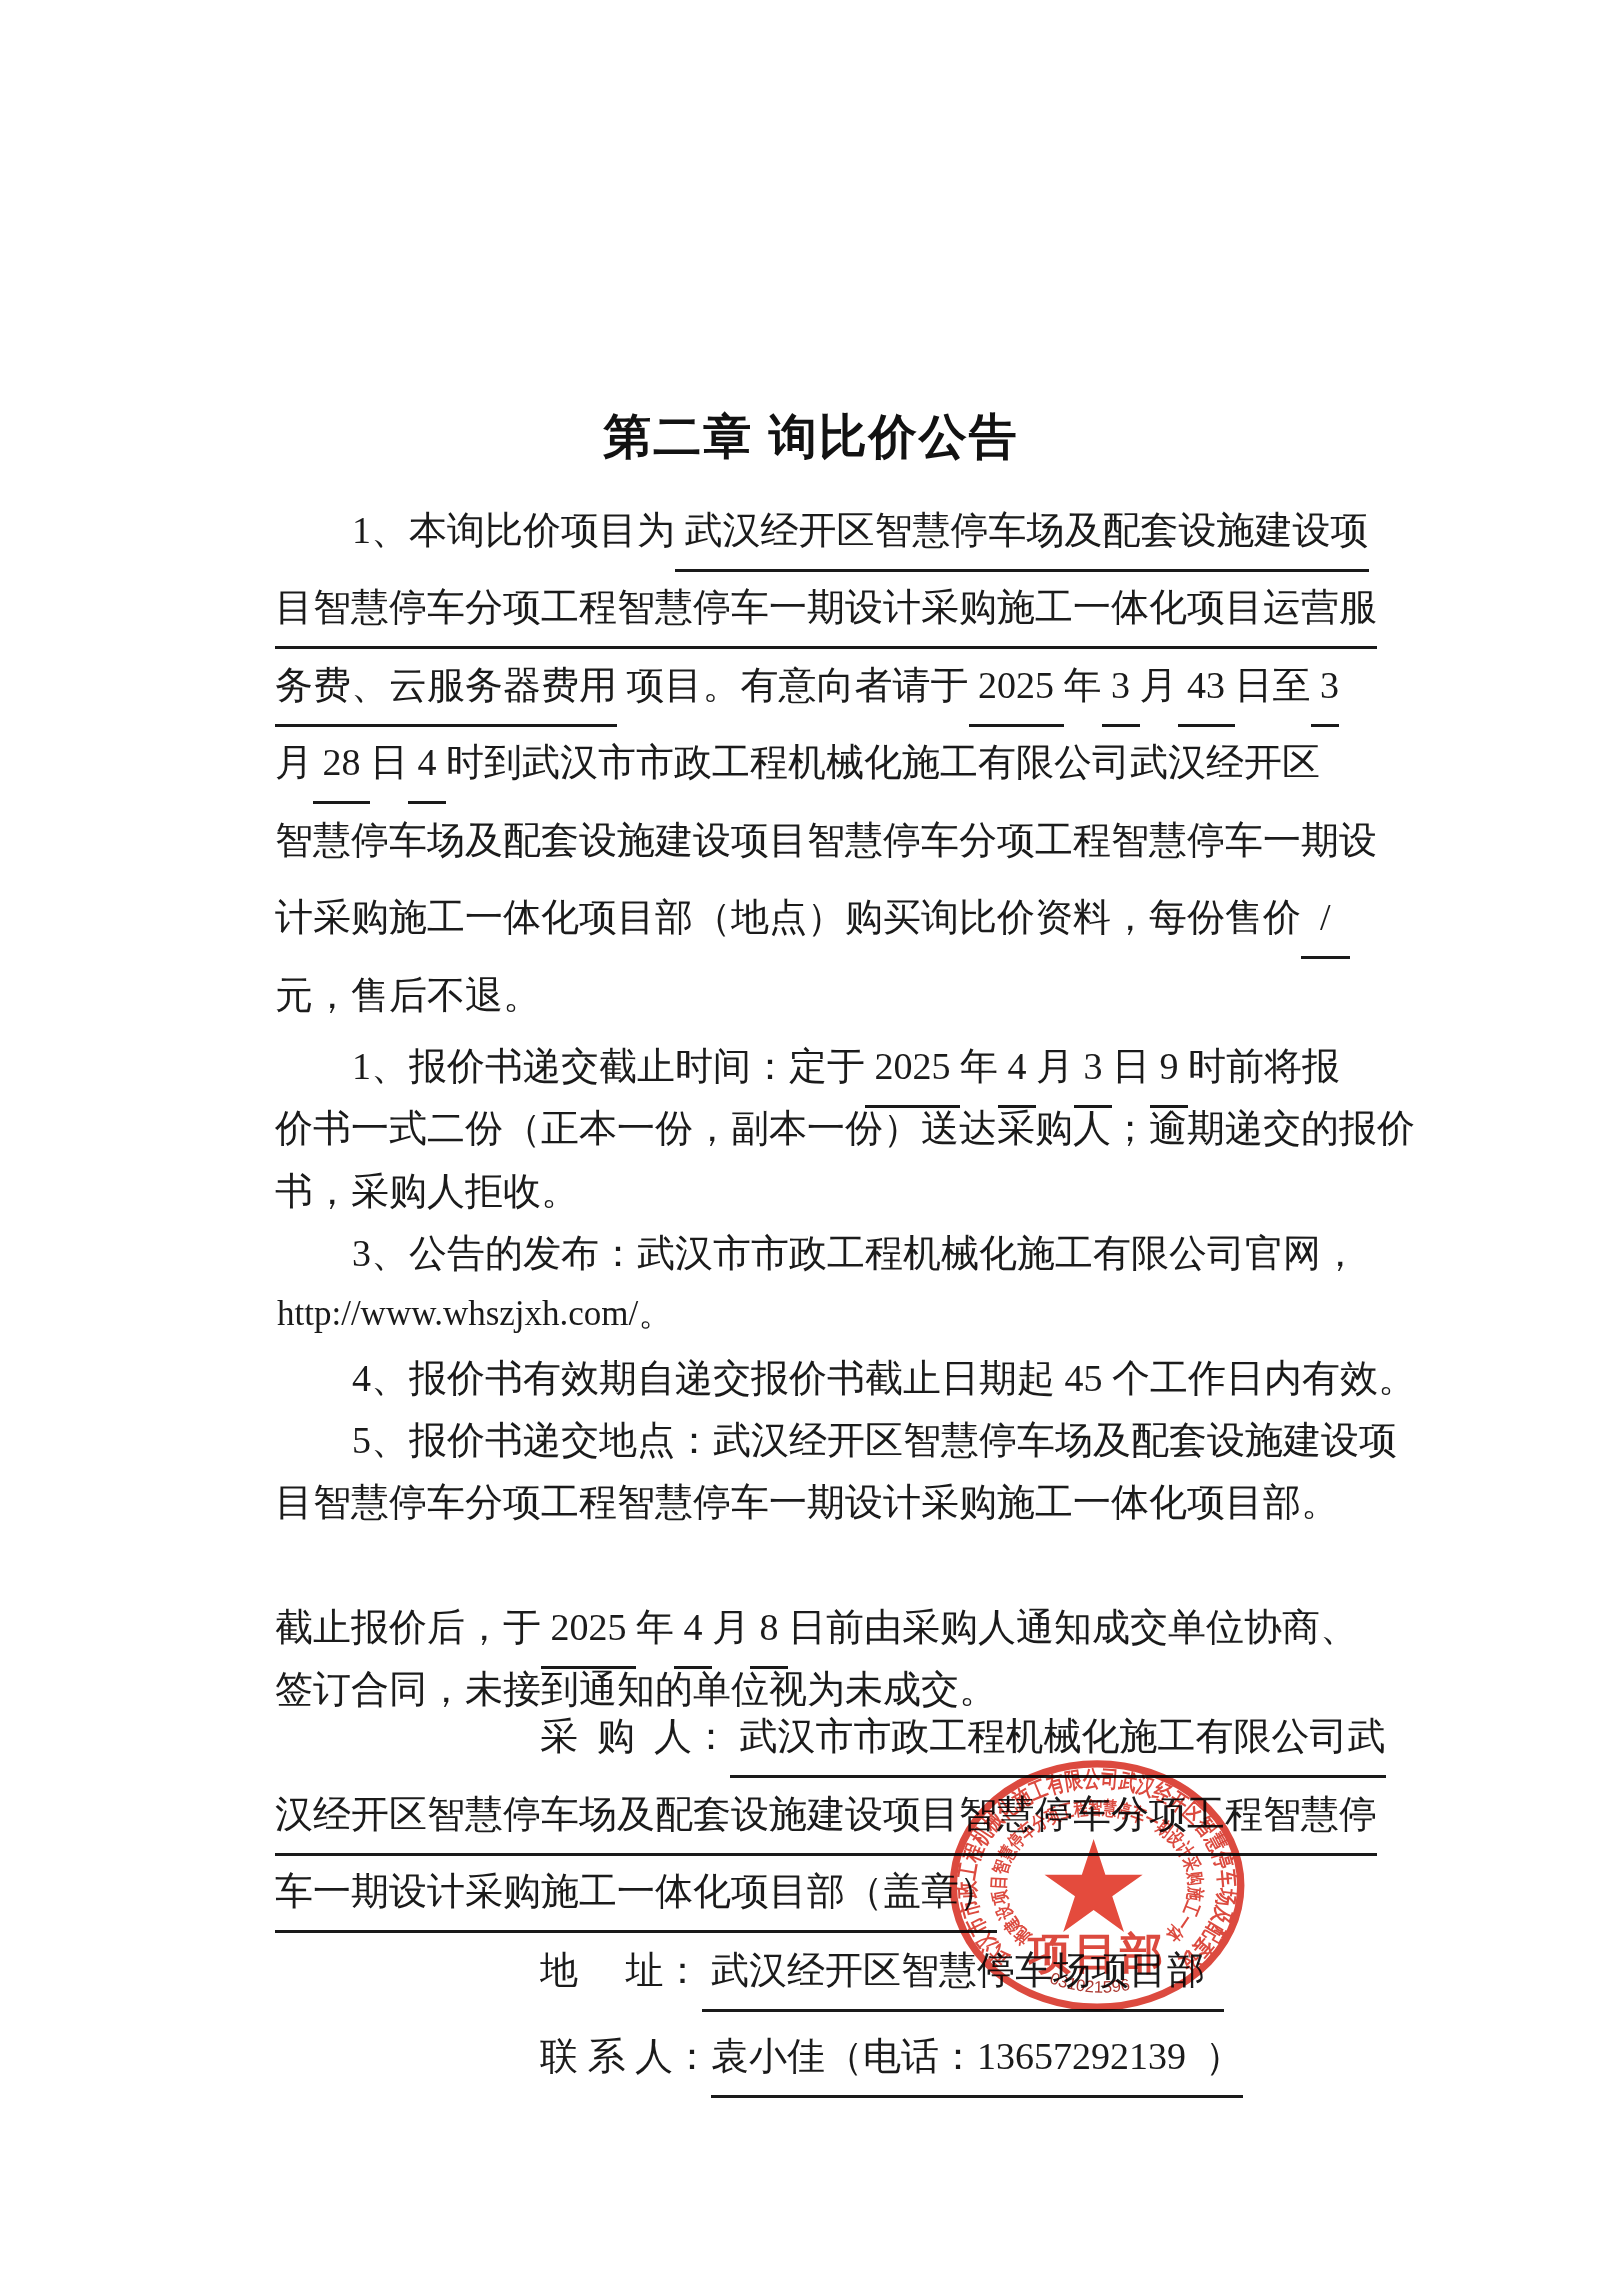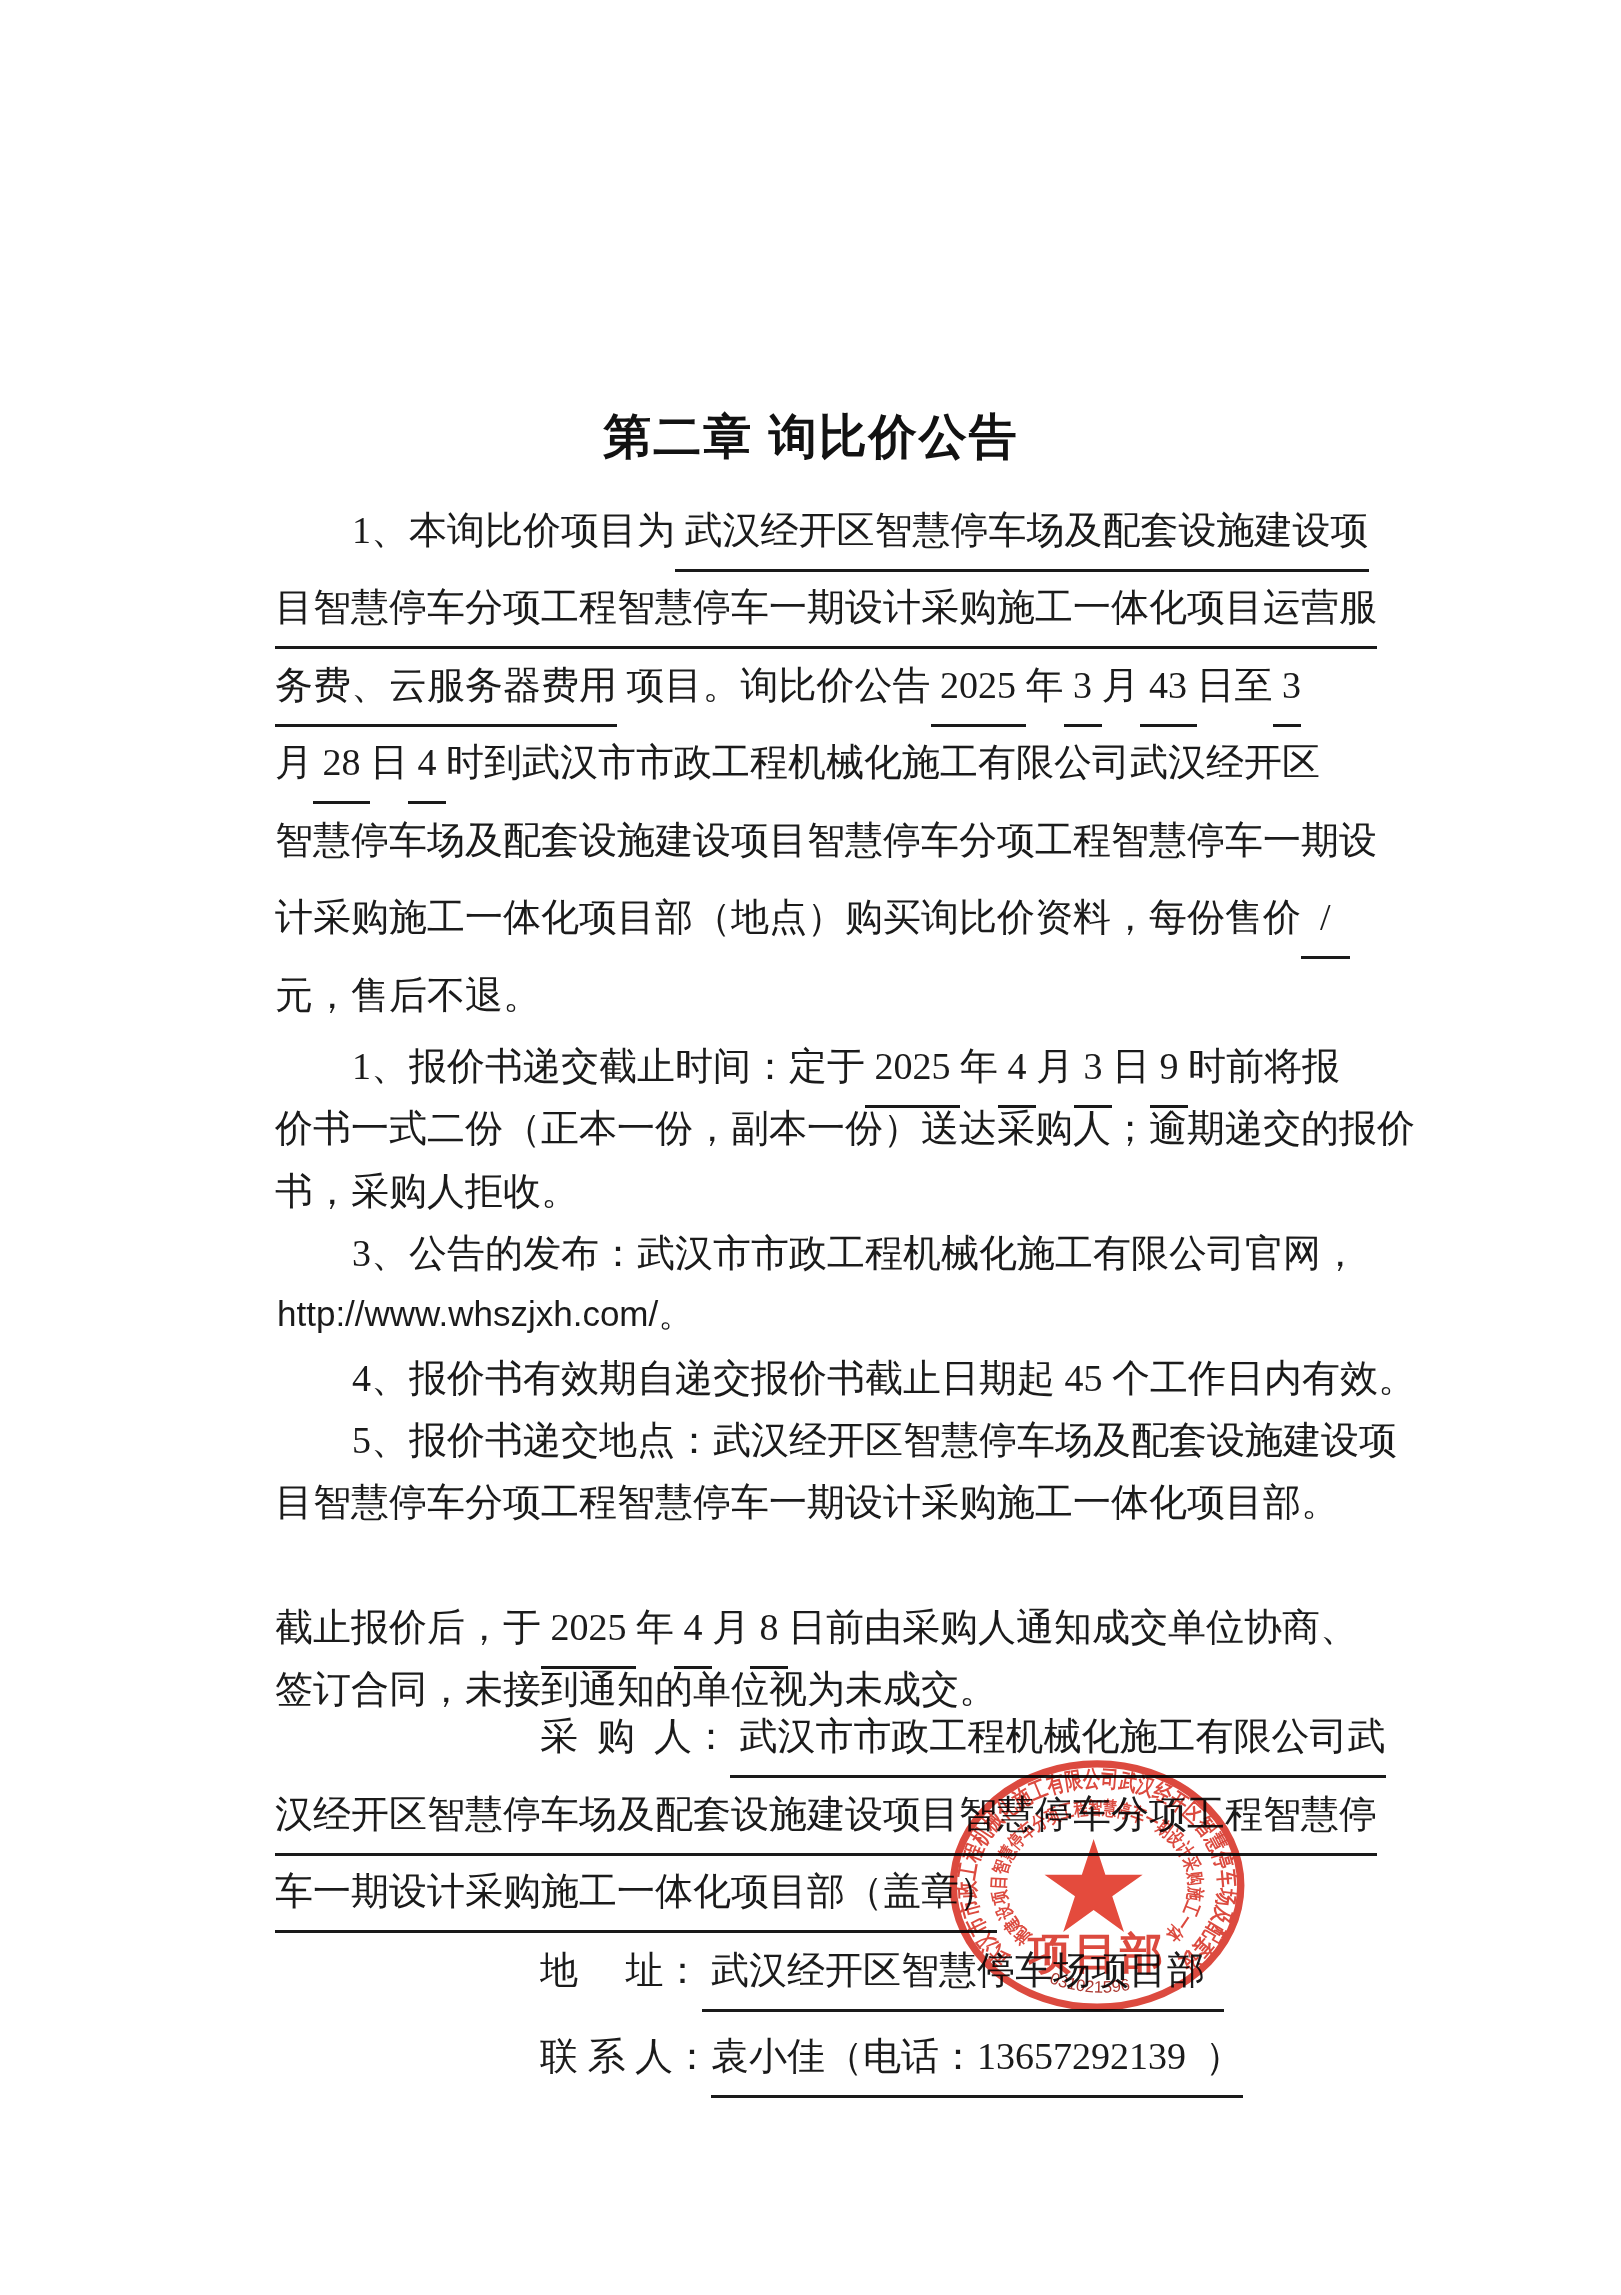--- a/index.html
+++ b/index.html
@@ -3,36 +3,36 @@
 <meta charset="utf-8">
 <style>
   html,body{margin:0;padding:0;background:#ffffff;}
   .page{position:relative;width:1622px;height:2295px;background:#ffffff;overflow:hidden;
         font-family:"Liberation Serif","DejaVu Serif",serif;color:#1b1b1b;}
   .title{position:absolute;top:405px;left:0;width:100%;margin:0;text-align:center;
          font-family:"Liberation Sans","DejaVu Sans",sans-serif;font-weight:bold;
          font-size:48px;letter-spacing:2px;color:#121212;}
   .line{position:absolute;font-size:38px;line-height:1.25;white-space:pre;}
   .u{border-bottom:3.4px solid #1a1a1a;padding-bottom:18px;}
-  .mono{font-family:Liberation Sans, sans-serif;font-size:35px;}
+  .mono{font-family:Liberation Serif, serif;font-size:35px;}
   .stamp{position:absolute;left:945px;top:1757px;width:309px;height:260px;
          mix-blend-mode:multiply;opacity:.92;}
 </style>
 </head>
 <body>
 
 <div class="page">
 
   <h1 class="title">第二章 询比价公告</h1>
 
   <div class="line" style="top:507px;left:352px"><span>1、本询比价项目为</span><span class="u"> 武汉经开区智慧停车场及配套设施建设项</span></div>
 
   <div class="line" style="top:584px;left:275px"><span class="u">目智慧停车分项工程智慧停车一期设计采购施工一体化项目运营服</span></div>
 
-  <div class="line" style="top:662px;left:275px"><span class="u">务费、云服务器费用</span><span> 项目。询比价公告</span><span class="u"> 2025 </span><span>年</span><span class="u"> 3 </span><span>月</span><span class="u"> 43 </span><span>日至</span><span class="u"> 3</span></div>
+  <div class="line" style="top:662px;left:275px"><span class="u">务费、云服务器费用</span><span> 项目。有意向者请于</span><span class="u"> 2025 </span><span>年</span><span class="u"> 3 </span><span>月</span><span class="u"> 43 </span><span>日至</span><span class="u"> 3</span></div>
 
   <div class="line" style="top:739px;left:275px"><span>月</span><span class="u"> 28 </span><span>日</span><span class="u"> 4 </span><span>时到武汉市市政工程机械化施工有限公司武汉经开区</span></div>
 
   <div class="line" style="top:894px;left:275px"><span>计采购施工一体化项目部（地点）购买询比价资料，每份售价</span><span class="u">  /  </span></div>
 
   <div class="line" style="top:817px;left:275px"><span>智慧停车场及配套设施建设项目智慧停车分项工程智慧停车一期设</span></div>
 
   <div class="line" style="top:972px;left:275px"><span>元，售后不退。</span></div>
 
   <div class="line" style="top:1043px;left:352px"><span>1、报价书递交截止时间：定于</span><span class="u"> 2025 </span><span>年</span><span class="u"> 4 </span><span>月</span><span class="u"> 3 </span><span>日</span><span class="u"> 9 </span><span>时前将报</span></div>

